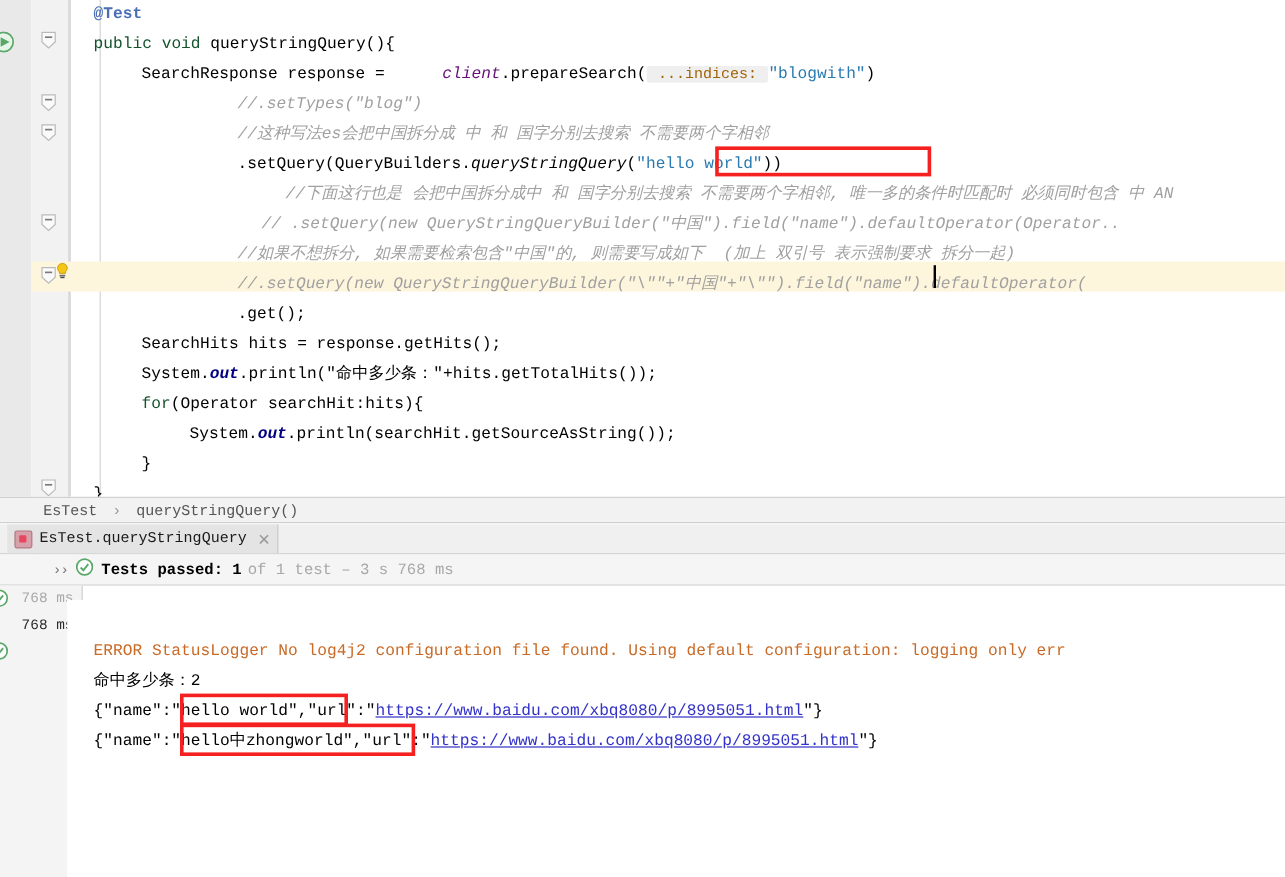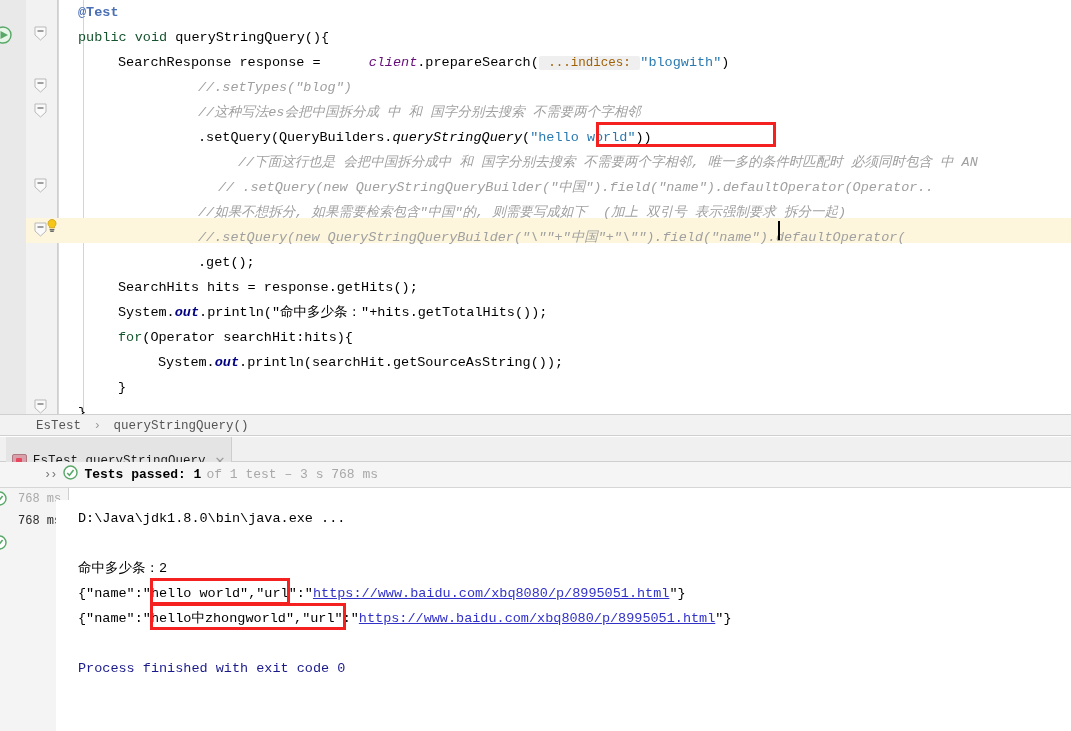--- a/index.html
+++ b/index.html
@@ -130,21 +130,21 @@
     width: 1071px; height: 24px;
     background: #f0f0f0;
     border-bottom: 1px solid #cfcfcf;
   }
   .run-tab {
     position: absolute; left: 6px; top: 0;
     height: 24px;
     background: #e4e4e4;
     border-right: 1px solid #cdcdcd;
     display: flex; align-items: center;
-    padding: 12px 6px;
+    padding: 0 6px;
     font-size: 12.5px;
     color: #1a1a1a;
   }
   .tab-icon {
     width: 13px; height: 13px;
     background: #d8a0aa;
     border: 1px solid #b07880;
     border-radius: 2px;
     margin-right: 6px;
     position: relative;
@@ -358,24 +358,23 @@
           <polyline points="4.8,9 7.3,11.6 12,5.8" fill="none" stroke="#59a869" stroke-width="1.8"></polyline>
         </svg></span><span class="tree-dim" style="margin-left: 18px;">768 ms</span></div>
     <div class="tree-row" style="top: 22px;"><span class="mini-ok" style="top: 25px;"><svg width="15" height="15" viewBox="0 0 17 17">
           <circle cx="8.5" cy="8.5" r="7.4" fill="#ffffff" stroke="#59a869" stroke-width="1.6"></circle>
           <polyline points="4.8,9 7.3,11.6 12,5.8" fill="none" stroke="#59a869" stroke-width="1.8"></polyline>
         </svg></span><span class="tree-dark" style="margin-left: 18px;">768 ms</span></div>
   </div>
 
 <div class="console-strip"></div>
 <div id="console">
-    <div class="con-line" style="top: 6px;"><span>D:\Java\jdk1.8.0\bin\java.exe ...</span></div>
+    <div class="con-line" style="top: 31px;"><span class="c-err">ERROR StatusLogger No log4j2 configuration file found. Using default configuration: logging only err</span></div>
     <div class="con-line" style="top: 56px;"><span>命中多少条：2</span></div>
     <div class="con-line" style="top: 81px;"><span>{"name":"hello world","url":"</span><span class="c-link">https://www.baidu.com/xbq8080/p/8995051.html</span><span>"}</span></div>
     <div class="con-line" style="top: 106px;"><span>{"name":"hello中zhongworld","url":"</span><span class="c-link">https://www.baidu.com/xbq8080/p/8995051.html</span><span>"}</span></div>
-    <div class="con-line" style="top: 156px;"><span class="c-nav">Process finished with exit code 0</span></div>
   </div>
 
 <div id="redboxes">
     <div class="redbox" style="left: 596px; top: 122px; width: 180px; height: 25px; border-color: rgb(245, 32, 32);"></div>
     <div class="redbox" style="left: 150px; top: 578px; width: 140px; height: 27px; border-color: rgb(245, 32, 32);"></div>
     <div class="redbox" style="left: 150px; top: 603px; width: 196px; height: 27px; border-color: rgb(245, 32, 32);"></div>
   </div>
 
 </body></html>

